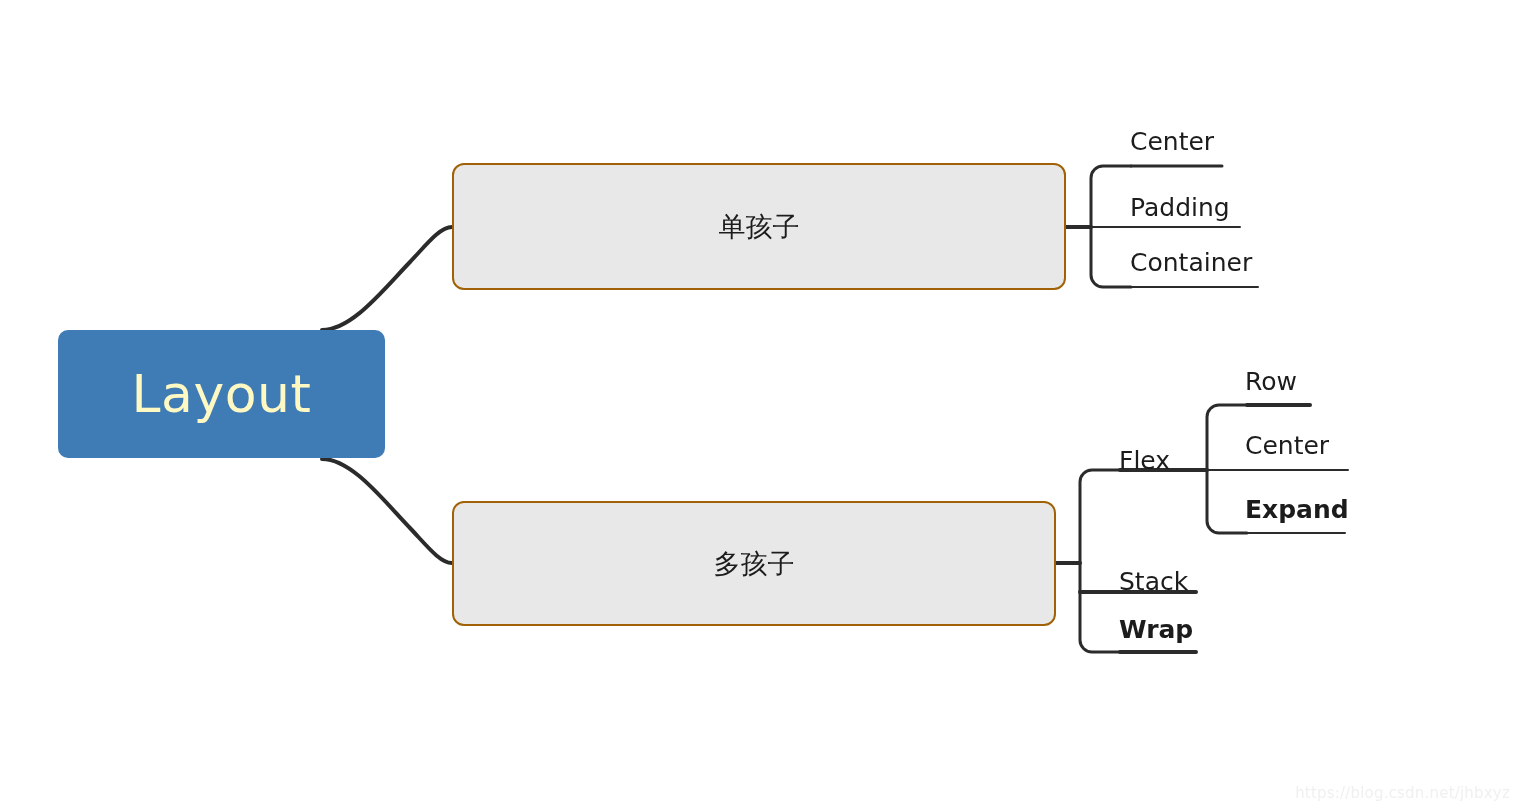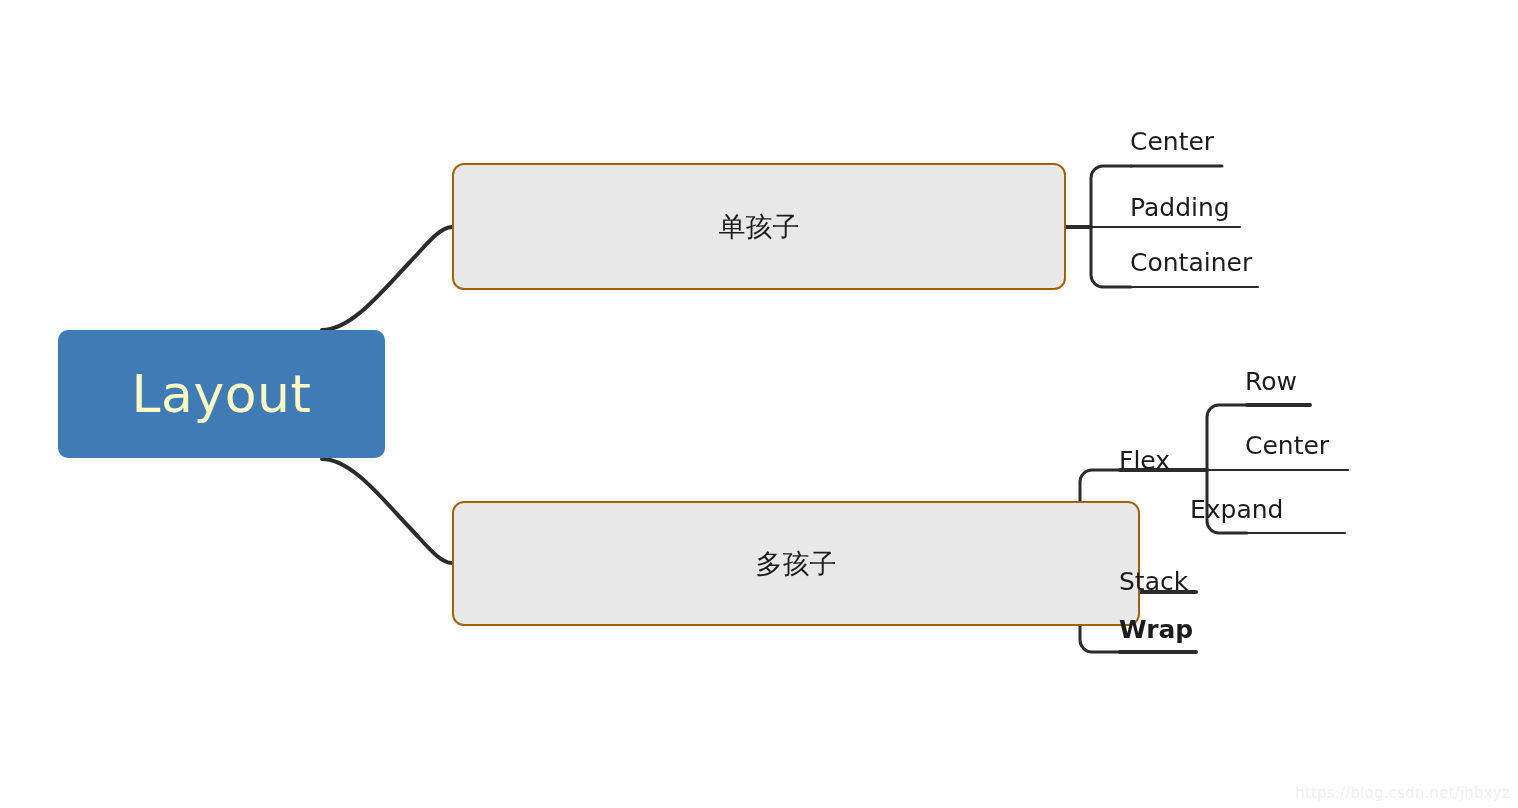--- a/index.html
+++ b/index.html
@@ -59,21 +59,21 @@
   }
   #node-single {
     left: 452px;
     top: 163px;
     width: 614px;
     height: 127px;
   }
   #node-multi {
     left: 452px;
     top: 501px;
-    width: 688px;
+    width: 604px;
     height: 125px;
   }
   .leaf-label {
     position: absolute;
     font-size: 25px;
     color: #1c1c1c;
     white-space: nowrap;
     line-height: 1;
   }
   .watermark {
@@ -140,17 +140,17 @@
   <div class="leaf-label" style="left:1130px; top:129px;">Center</div>
   <div class="leaf-label" style="left:1130px; top:195px;">Padding</div>
   <div class="leaf-label" style="left:1130px; top:250px;">Container</div>
 
   <div class="leaf-label" style="left:1119px; top:448px;">Flex</div>
   <div class="leaf-label" style="left:1119px; top:569px;">Stack</div>
   <div class="leaf-label" style="left:1119px; top:617px;font-weight:bold;">Wrap</div>
 
   <div class="leaf-label" style="left:1245px; top:369px;">Row</div>
   <div class="leaf-label" style="left:1245px; top:433px;">Center</div>
-  <div class="leaf-label" style="left:1190px; top:497px;">Expand</div>
+  <div class="leaf-label" style="left:1245px; top:497px;font-weight:bold;">Expand</div>
 
   <div class="watermark">https://blog.csdn.net/jhbxyz</div>
 
 </div>
 
 </body></html>

